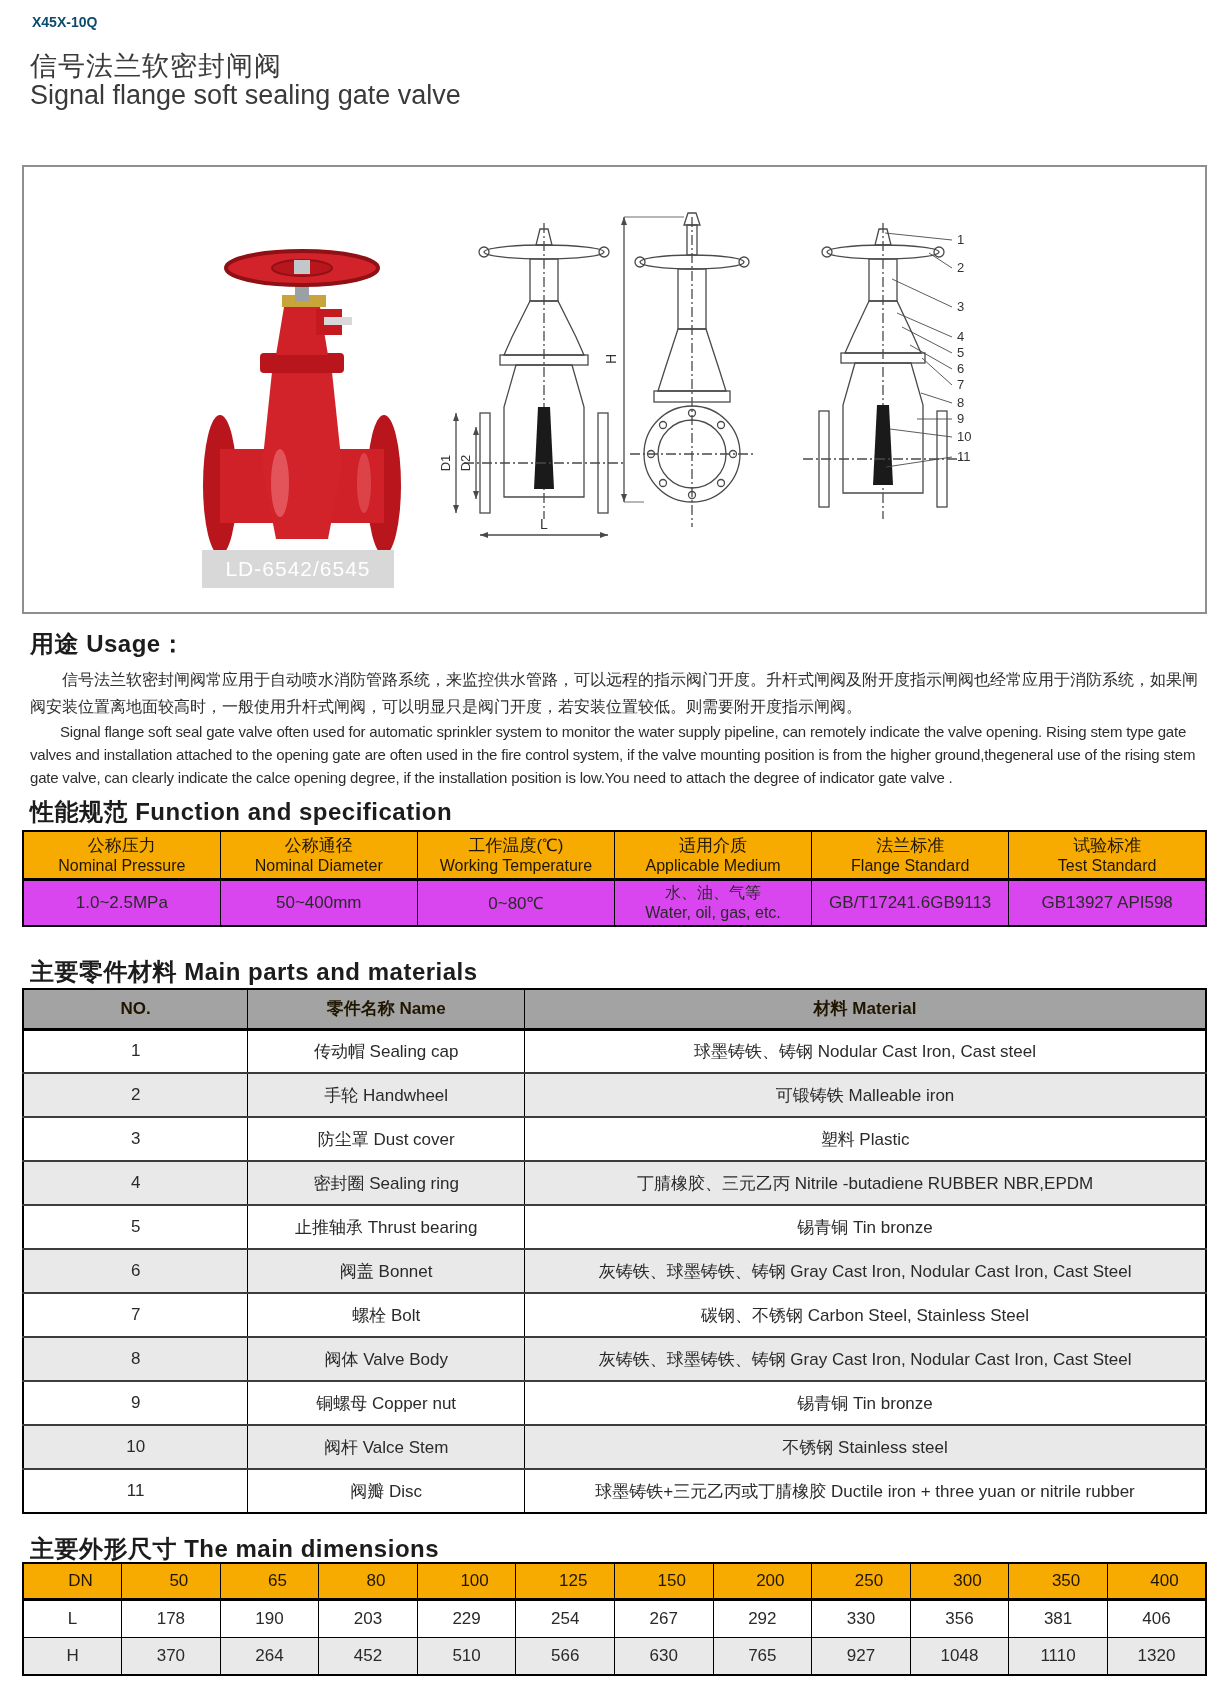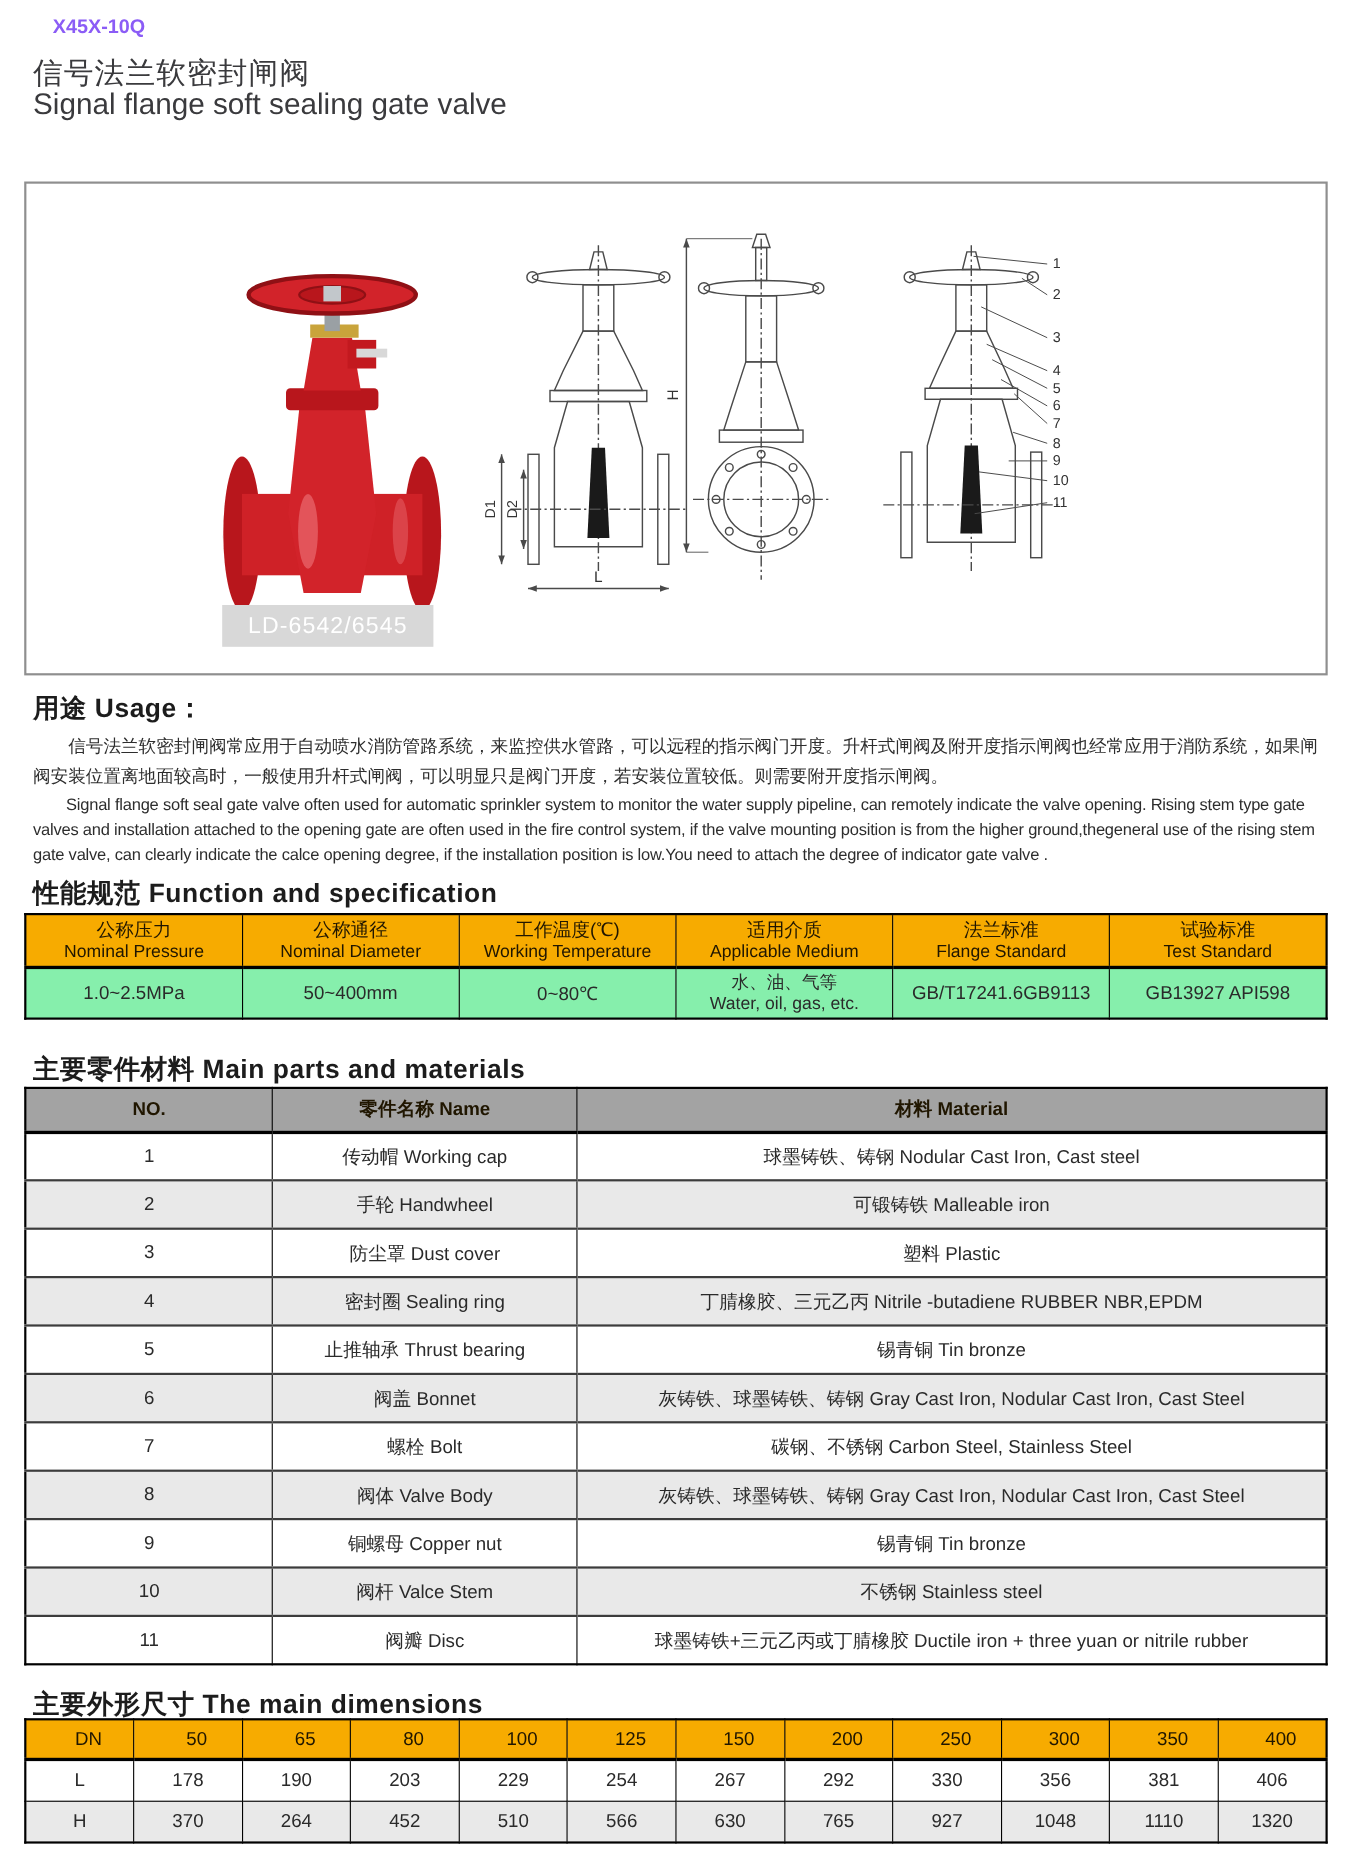--- a/index.html
+++ b/index.html
@@ -4,21 +4,21 @@
 <style>
   * { box-sizing: border-box; margin: 0; padding: 0; }
   html,body { background:#ffffff; }
   body {
     width:1229px; height:1700px; position:relative;
     font-family:"Liberation Sans", sans-serif; color:#2c2c2c;
   }
   .abs { position:absolute; }
 
   
-  .model-code { left:32px; top:14px; font-size:18px; font-weight:bold; color:#8b5cf6;margin-left:16px; }
+  .model-code { left:32px; top:14px; font-size:14px; font-weight:bold; color:#0c4a6e; }
   .title-zh   { left:30px; top:48px; font-size:27px; color:#3a3a3d; letter-spacing:1px; }
   .title-en   { left:30px; top:80px; font-size:27px; color:#3a3a3d; }
 
   
   .figure-box {
     left:22px; top:165px; width:1185px; height:449px;
     border:2px solid #8f8f8f; background:#fff;
   }
   .figure-caption {
     position:absolute; left:178px; top:383px; width:192px; height:38px;
@@ -44,21 +44,21 @@
 
   
   .spec-table { left:22px; top:830px; width:1077px;border-radius:15px; }
   .spec-table table { width:1185px; border:2px solid #000; }
   .spec-table th {
     background:#f7ab00; height:48px; border:1.5px solid #000; border-bottom:3px solid #000;
     font-weight:normal; color:#201600;
   }
   .spec-table th .zh { display:block; font-size:17px; }
   .spec-table th .en { display:block; font-size:16px; }
-  .spec-table td { height:47px; border:1.5px solid #000; font-size:17px; color:#2a2a2a; background:#86efac; }
+  .spec-table td { height:47px; border:1.5px solid #000; font-size:17px; color:#2a2a2a; background:#d946ef; }
   .spec-table td .zh { display:block; font-size:16px; }
   .spec-table td .en { display:block; font-size:16px; }
 
   
   .parts-table { left:22px; top:988px; width:1185px; }
   .parts-table table { width:1185px; border:2px solid #000; }
   .parts-table th {
     background:#a3a3a3; height:40px; border-left:1.5px solid #000; border-right:1.5px solid #000;
     border-bottom:3px solid #000; font-weight:bold; font-size:17px; color:#201600;
   }
@@ -274,21 +274,21 @@
     <thead>
       <tr>
         <th class="col-no">NO.</th>
         <th class="col-name">零件名称 Name</th>
         <th class="col-mat">材料 Material</th>
       </tr>
     </thead>
     <tbody>
       <tr>
         <td>1</td>
-        <td>传动帽 Working cap</td>
+        <td>传动帽 Sealing cap</td>
         <td>球墨铸铁、铸钢 Nodular Cast Iron, Cast steel</td>
       </tr>
       <tr class="alt">
         <td>2</td>
         <td>手轮 Handwheel</td>
         <td>可锻铸铁 Malleable iron</td>
       </tr>
       <tr>
         <td>3</td>
         <td>防尘罩 Dust cover</td>

